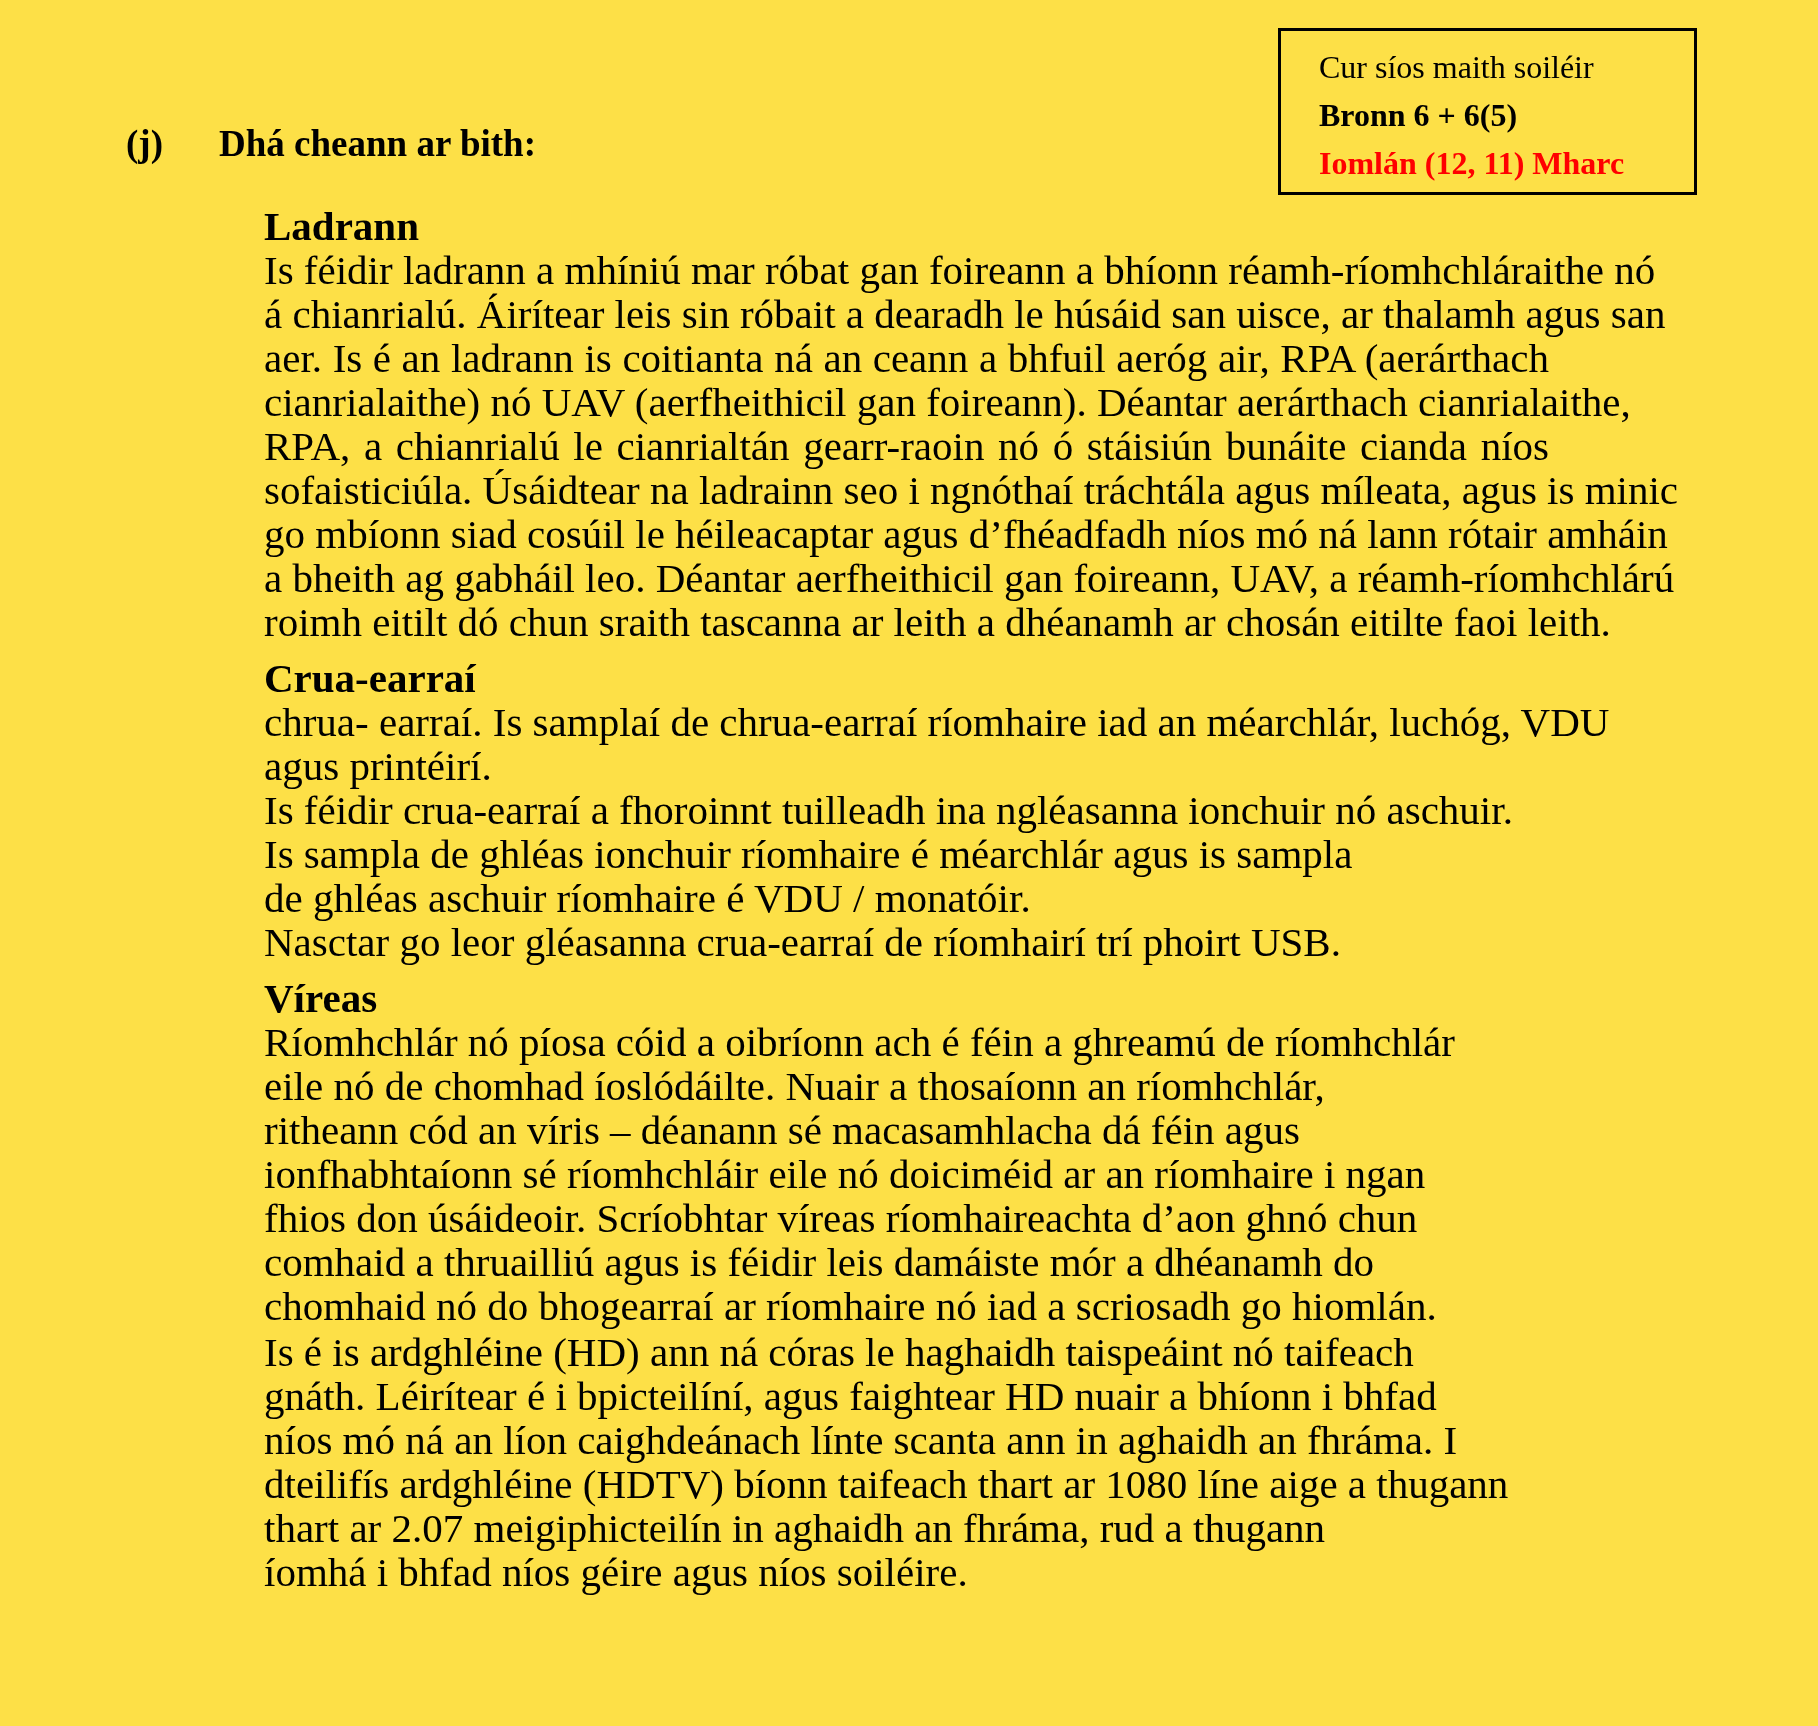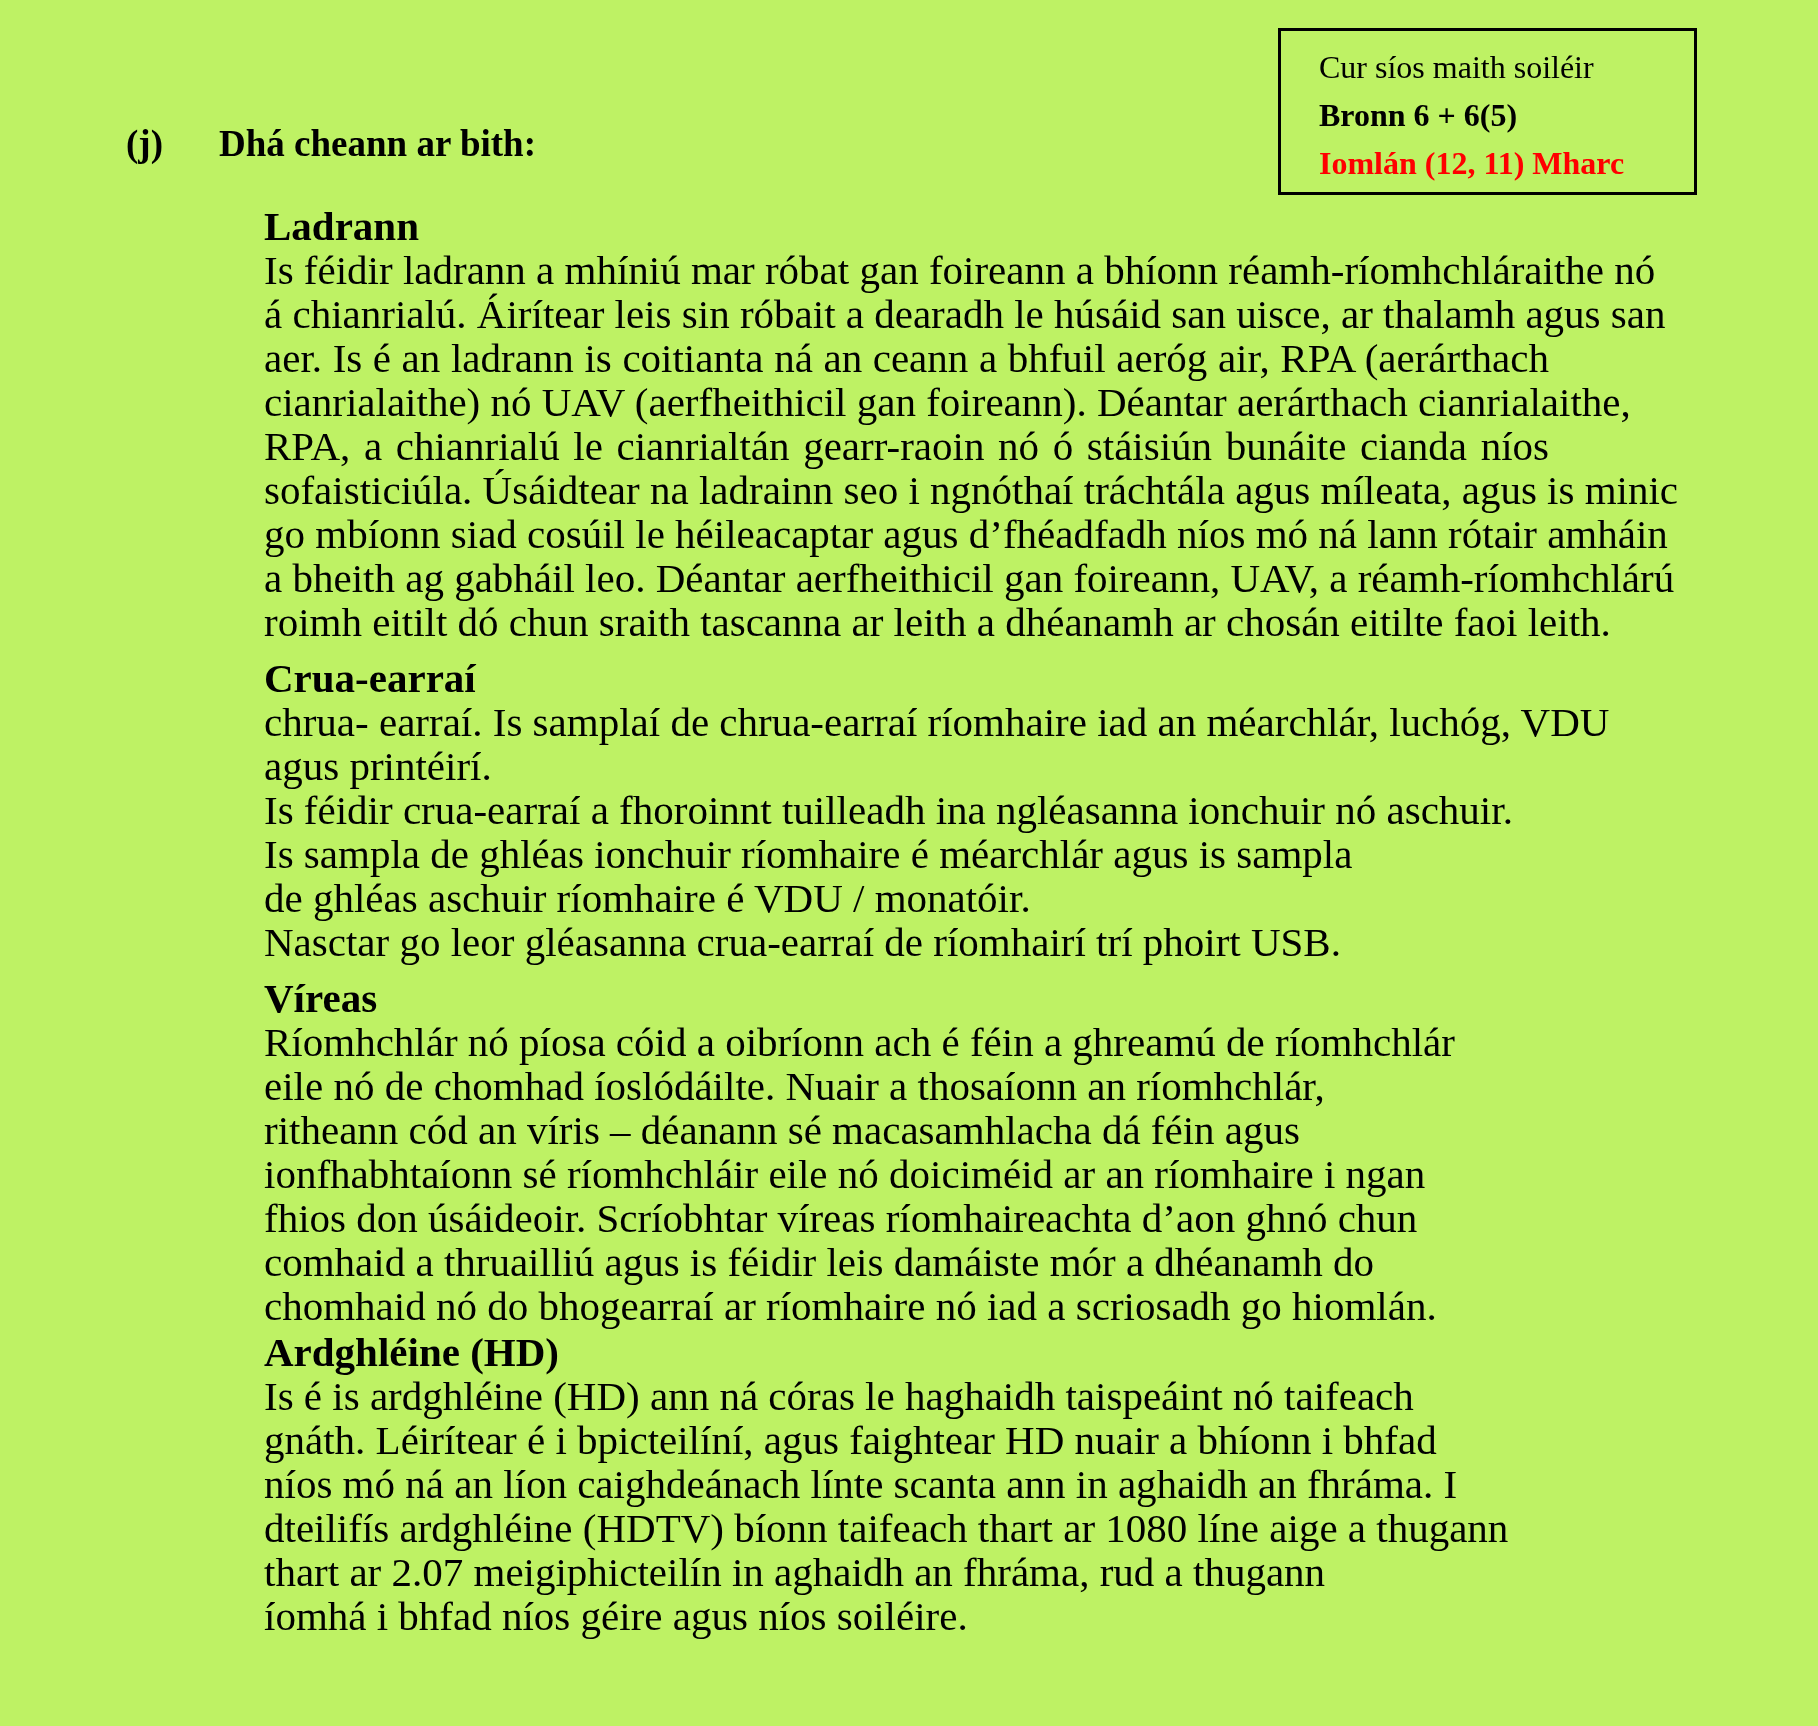--- a/index.html
+++ b/index.html
@@ -4,21 +4,21 @@
 <style>
   html, body {
     margin: 0;
     padding: 0;
     background: #ffffff;
   }
   .page {
     position: relative;
     width: 1818px;
     height: 1726px;
-    background: #bef264;
+    background: #fde047;
     font-family: "Liberation Serif", "DejaVu Serif", serif;
     color: #000000;
     overflow: hidden;
   }
   
   .marks-box {
     position: absolute;
     left: 1278px;
     top: 28px;
     width: 419px;
@@ -116,21 +116,20 @@
         <div class="sec-title">Víreas</div>
         <div class="line">Ríomhchlár nó píosa cóid a oibríonn ach é féin a ghreamú de ríomhchlár</div>
         <div class="line">eile nó de chomhad íoslódáilte. Nuair a thosaíonn an ríomhchlár,</div>
         <div class="line">ritheann cód an víris – déanann sé macasamhlacha dá féin agus</div>
         <div class="line">ionfhabhtaíonn sé ríomhchláir eile nó doiciméid ar an ríomhaire i ngan</div>
         <div class="line">fhios don úsáideoir. Scríobhtar víreas ríomhaireachta d’aon ghnó chun</div>
         <div class="line">comhaid a thruailliú agus is féidir leis damáiste mór a dhéanamh do</div>
         <div class="line">chomhaid nó do bhogearraí ar ríomhaire nó iad a scriosadh go hiomlán.</div>
       </div>
       <div class="section s3">
-        <div class="sec-title">Ardghléine (HD)</div>
         <div class="line stretch">Is é is ardghléine (HD) ann ná córas le haghaidh taispeáint nó taifeach</div>
         <div class="line stretch">gnáth. Léirítear é i bpicteilíní, agus faightear HD nuair a bhíonn i bhfad</div>
         <div class="line stretch">níos mó ná an líon caighdeánach línte scanta ann in aghaidh an fhráma. I</div>
         <div class="line">dteilifís ardghléine (HDTV) bíonn taifeach thart ar 1080 líne aige a thugann</div>
         <div class="line">thart ar 2.07 meigiphicteilín in aghaidh an fhráma, rud a thugann</div>
         <div class="line">íomhá i bhfad níos géire agus níos soiléire.</div>
       </div>
     </div>
 
 </div>

